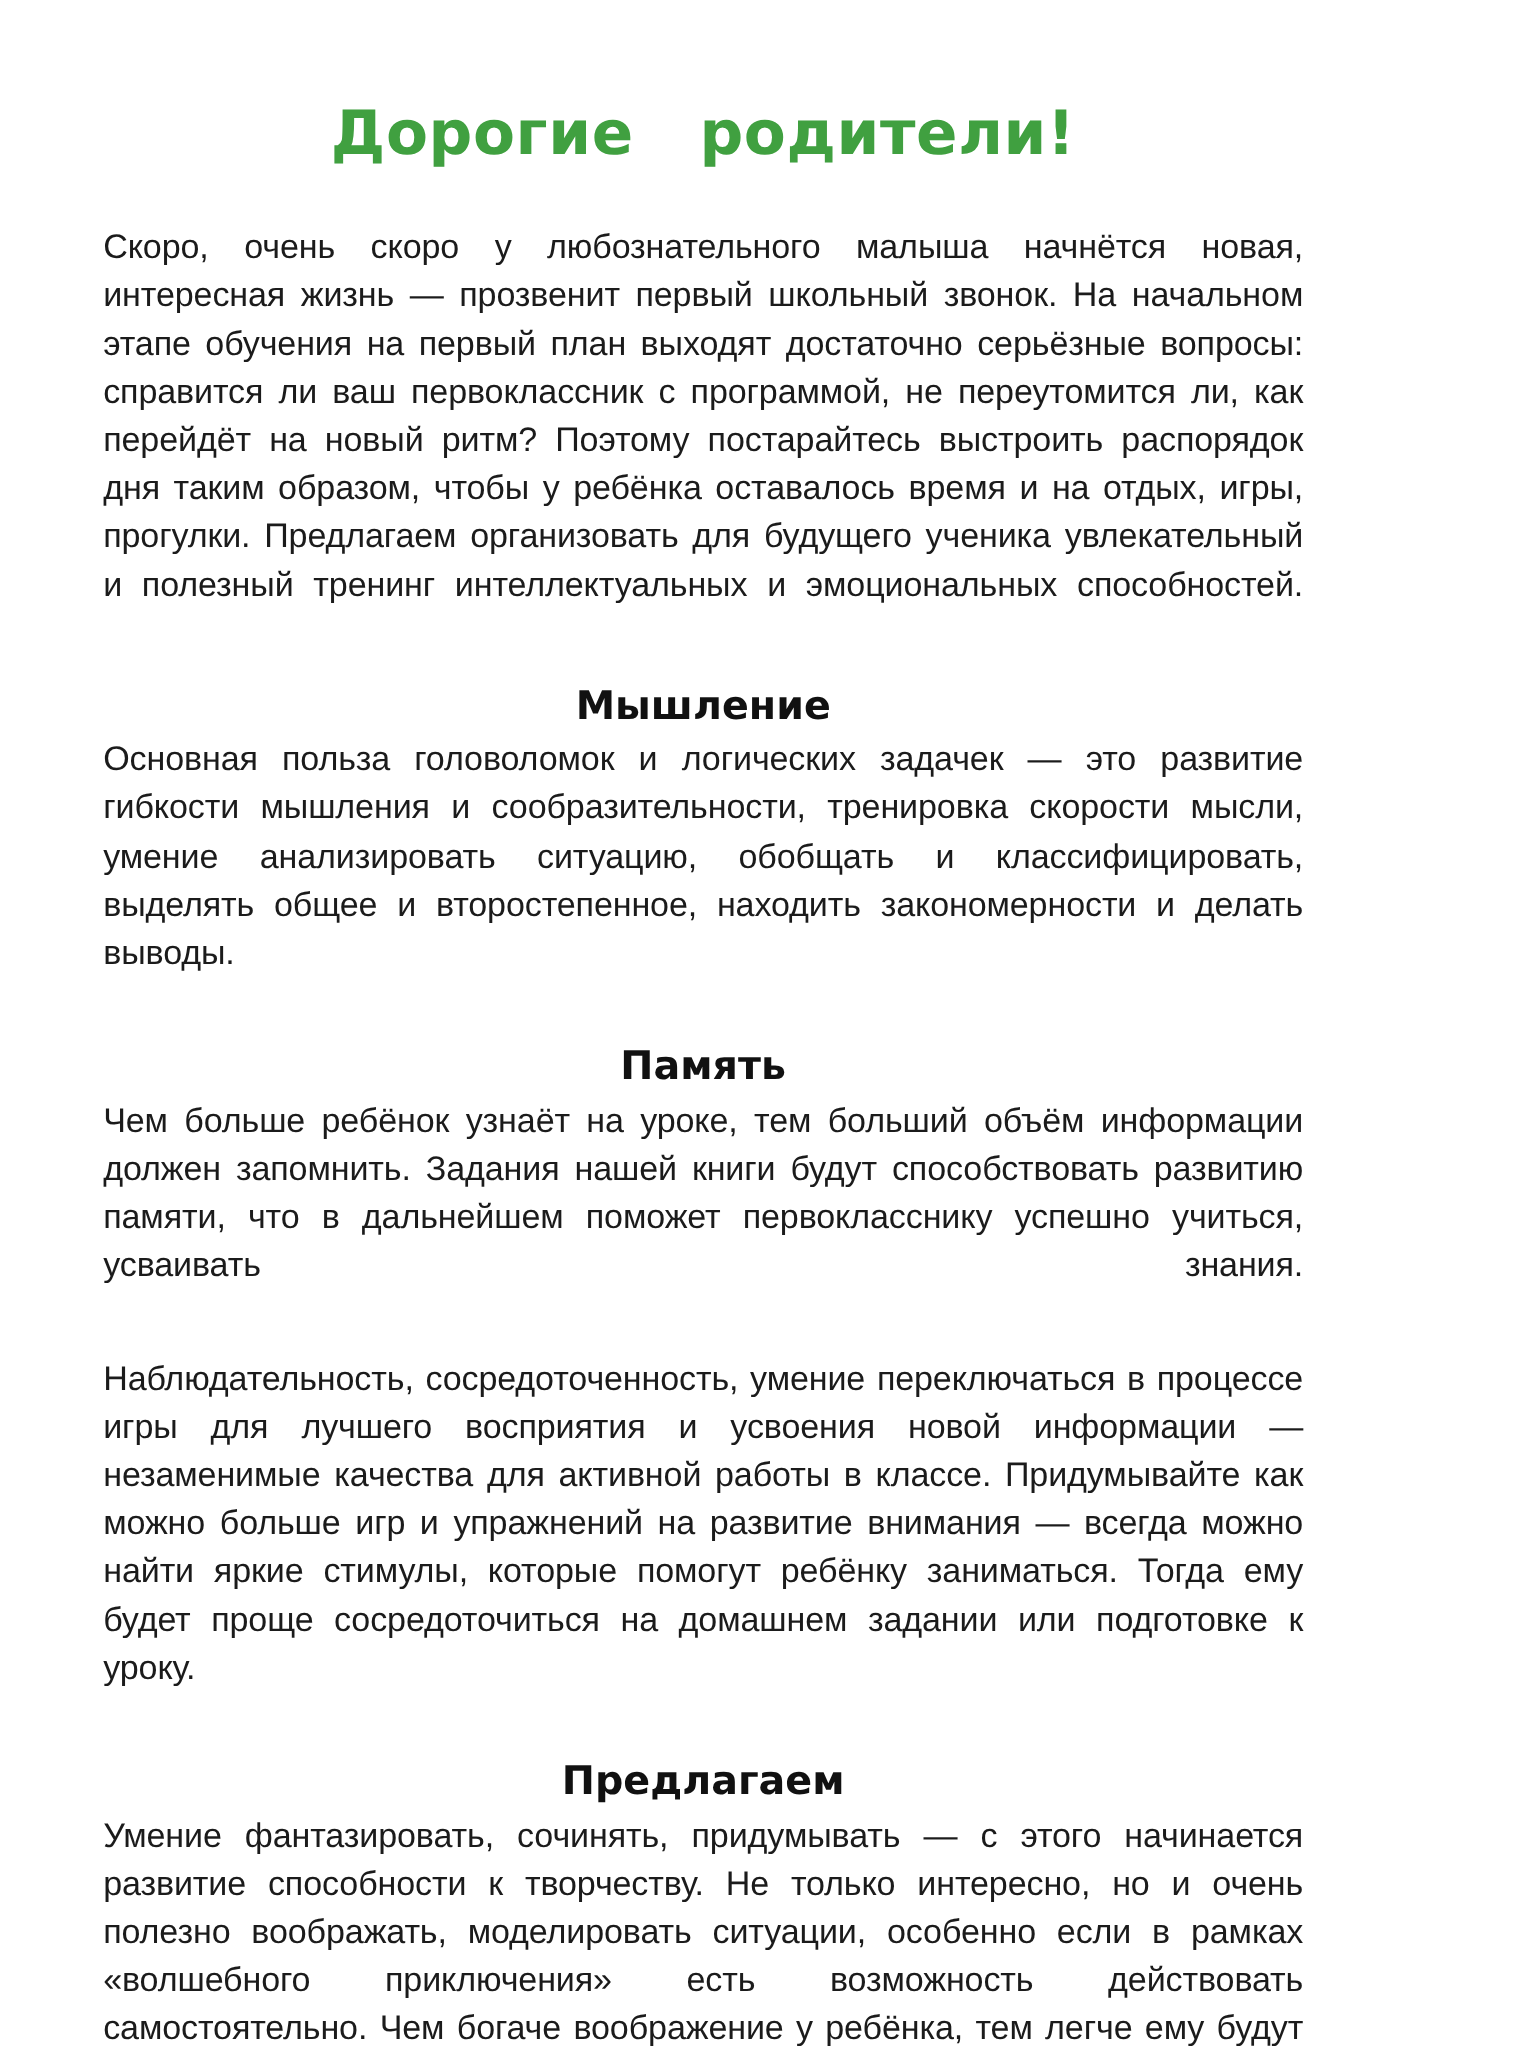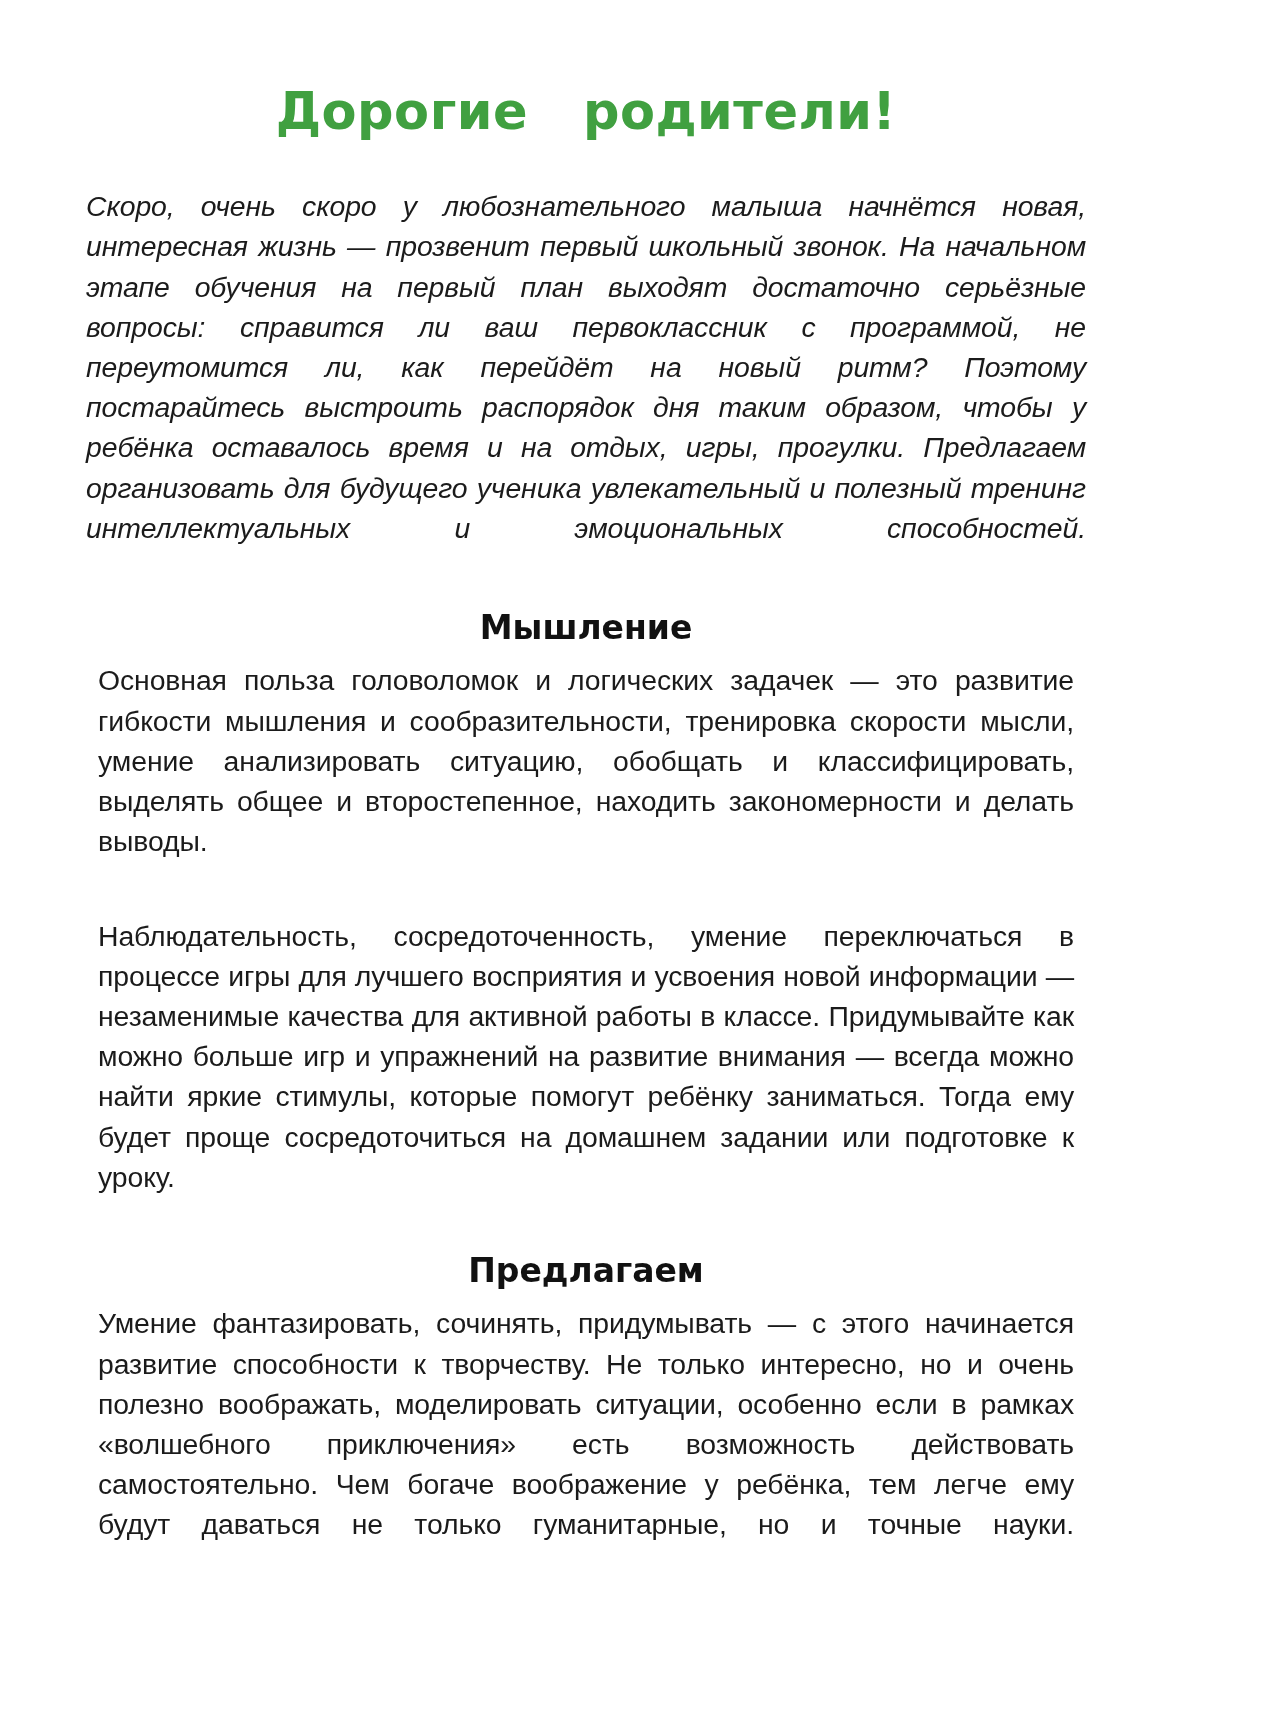--- a/index.html
+++ b/index.html
@@ -46,40 +46,39 @@
     text-align: justify;
     text-justify: inter-word;
     margin: 0;
     letter-spacing: -0.1px;
     -webkit-hyphens: none;
     hyphens: none;
   }
 
   .intro {
     margin-bottom: 20px;
-    font-style: italic;
   }
 
   .section {
     margin-top: 14px;
   }
 
   .section-heading {
     font-family: "DejaVu Sans", "Liberation Sans", sans-serif;
     font-weight: 700;
     font-size: 33px;
     line-height: 1.22;
     color: #111111;
     margin: 0 0 5px 0;
     text-align: center;
     letter-spacing: 0px;
   }
 
   .section-body {
-    margin: 12px;
+    margin: 0;
   }
 
   
   .body-text::after {
     content: "";
     display: inline-block;
     width: 100%;
   }
 </style>
 </head>
@@ -90,20 +89,24 @@
 
     <h1 class="doc-title">Дорогие   родители!</h1>
 
     <p class="body-text intro">Скоро, очень скоро у любознательного малыша начнётся новая, интересная жизнь — прозвенит первый школьный звонок. На начальном этапе обучения на первый план выходят достаточно серьёзные вопросы: справится ли ваш первоклассник с программой, не переутомится ли, как перейдёт на новый ритм? Поэтому постарайтесь выстроить распорядок дня таким образом, чтобы у ребёнка оставалось время и на отдых, игры, прогулки. Предлагаем организовать для будущего ученика увлекательный и полезный тренинг интеллектуальных и эмоциональных способностей.</p>
 
     <div class="section">
       <h2 class="section-heading">Мышление</h2>
       <p class="body-text section-body">Основная польза головоломок и логических задачек — это развитие гибкости мышления и сообразительности, тренировка скорости мысли, умение анализировать ситуацию, обобщать и классифицировать, выделять общее и второстепенное, находить закономерности и делать выводы.</p>
     </div>
 
+    <div class="section">
+      <h2 class="section-heading">Память</h2>
+      <p class="body-text section-body">Чем больше ребёнок узнаёт на уроке, тем больший объём информации должен запомнить. Задания нашей книги будут способствовать развитию памяти, что в дальнейшем поможет первокласснику успешно учиться, усваивать знания.</p>
+    </div>
 
     <div class="section">
       <p class="body-text section-body">Наблюдательность, сосредоточенность, умение переключаться в процессе игры для лучшего восприятия и усвоения новой информации — незаменимые качества для активной работы в классе. Придумывайте как можно больше игр и упражнений на развитие внимания — всегда можно найти яркие стимулы, которые помогут ребёнку заниматься. Тогда ему будет проще сосредоточиться на домашнем задании или подготовке к уроку.</p>
     </div>
 
     <div class="section">
       <h2 class="section-heading">Предлагаем</h2>
       <p class="body-text section-body">Умение фантазировать, сочинять, придумывать — с этого начинается развитие способности к творчеству. Не только интересно, но и очень полезно воображать, моделировать ситуации, особенно если в рамках «волшебного приключения» есть возможность действовать самостоятельно. Чем богаче воображение у ребёнка, тем легче ему будут даваться не только гуманитарные, но и точные науки.</p>
     </div>
 

